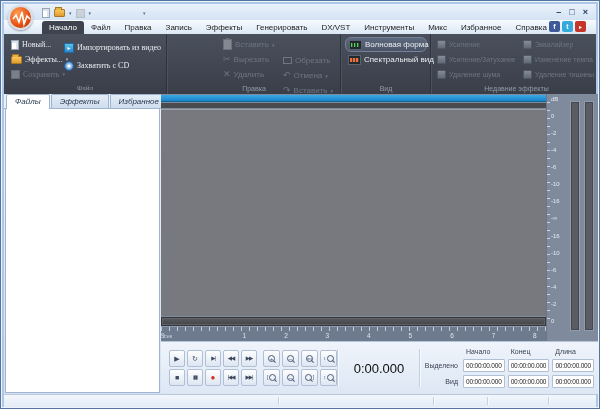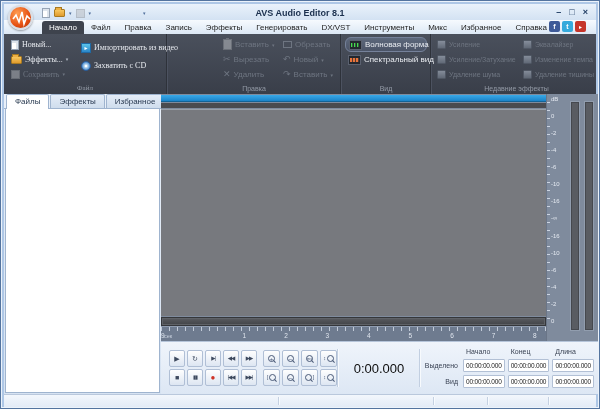--- a/index.html
+++ b/index.html
@@ -67,21 +67,21 @@
   .ic-wavef::after{background:repeating-linear-gradient(90deg,#45d94f 0 1px,rgba(69,217,79,.35) 1px 2px,transparent 2px 3px);}
   .ic-spect::after{background:repeating-linear-gradient(90deg,#e8743c 0 2px,rgba(232,116,60,.25) 2px 3px);}
   .ic-envel::after{background:#3f90d6;clip-path:polygon(0 100%,20% 30%,45% 70%,70% 5%,100% 100%);}
   .ic-fx{width:9px;height:9px;background:linear-gradient(#9aa3b1,#6d7684);
     border:1px solid #565e6b;border-radius:1px;opacity:.75;}
   .bigbtn{position:absolute;left:6px;top:3px;width:42px;height:42px;display:flex;flex-direction:column;
     align-items:center;justify-content:center;gap:1px;color:#6e7581;font-size:7.5px;cursor:default;}
 
   
   .sidebar{position:absolute;left:3px;top:93px;width:157px;height:300px;
-    background:linear-gradient(#e9f0f9,#d7e3f2);}
+    background:linear-gradient(#e9f0f9,#d7e3f2);font-style:italic;}
   .stabs{position:absolute;left:0;right:0;top:0;height:15px;display:flex;align-items:flex-end;
     padding-left:2px;border-bottom:1px solid #9fb4cf;}
   .stab{font-size:8px;color:#27384f;padding:2px 8px;border:1px solid #9fb4cf;border-bottom:none;
     border-radius:2px 2px 0 0;margin-right:1px;background:linear-gradient(#e4ecf7,#cfdded);cursor:pointer;}
   .stab.active{background:#fff;position:relative;top:1px;padding-bottom:3px;}
   .scontent{position:absolute;left:1px;right:1px;top:15px;bottom:1px;background:#fff;
     border:1px solid #9fb4cf;border-top:none;}
 
   
   .editor{position:absolute;left:160px;top:93px;width:437px;height:247px;background:#7f8b9d;}
@@ -155,21 +155,20 @@
 
   <div class="titlebar">
     <div class="qat">
       <span class="ic-page"></span>
       <span class="ic-folder"></span>
       <span class="dd">▾</span>
       <span class="ic-floppy dim-ic"></span>
       <span class="dd">▾</span>
       <span class="dd" style="margin-left:48px">▾</span>
     </div>
-    <div class="apptitle">AVS Audio Editor 8.1</div>
     <div class="winbtns">
       <span>–</span>
       <span>□</span>
       <span>×</span>
     </div>
   </div>
   <div class="logo">
     <svg width="21" height="21" viewBox="0 0 21 21">
       <polyline points="2,11 5,7 8,14 11,4 13,16 16,8 19,11" fill="none" stroke="#fff" stroke-width="1.6"></polyline>
     </svg>
@@ -206,21 +205,21 @@
           <span class="ic ic-folder"></span>
           <span>Эффекты...</span>
           <span class="dd" style="color:#aeb5c0">▾</span>
         </div>
         <div class="ritem dis">
           <span class="ic ic-floppy dim-ic"></span>
           <span>Сохранить</span>
           <span class="dd" style="color:#6e7581">▾</span>
         </div>
       </div>
-      <div style="position:absolute;left:74px;top:6px;">
+      <div style="position:absolute;left:57px;top:6px;">
         <div class="ritem">
           <span class="ic ic-import">▸</span>
           <span>Импортировать из видео</span>
         </div>
         <div class="ritem" style="margin-top:3px">
           <span class="ic ic-cd"></span>
           <span>Захватить с CD</span>
         </div>
       </div>
       <div class="glabel">Файл</div>
@@ -235,28 +234,28 @@
         </div>
         <div class="ritem dis">
           <span class="ch dimt">✂</span>
           <span>Вырезать</span>
         </div>
         <div class="ritem dis">
           <span class="ch dimt">✕</span>
           <span>Удалить</span>
         </div>
       </div>
-      <div style="position:absolute;left:112px;top:3px;">
+      <div style="position:absolute;left:112px;top:19px;">
         <div class="ritem dis">
           <span class="ic ic-crop"></span>
           <span>Обрезать</span>
         </div>
         <div class="ritem dis">
           <span class="ch dimt">↶</span>
-          <span>Новый</span>
+          <span>Отмена</span>
           <span class="dd" style="color:#6e7581">▾</span>
         </div>
         <div class="ritem dis">
           <span class="ch dimt">↷</span>
           <span>Вставить</span>
           <span class="dd" style="color:#6e7581">▾</span>
         </div>
       </div>
       <div class="glabel">Правка</div>
     </div>

